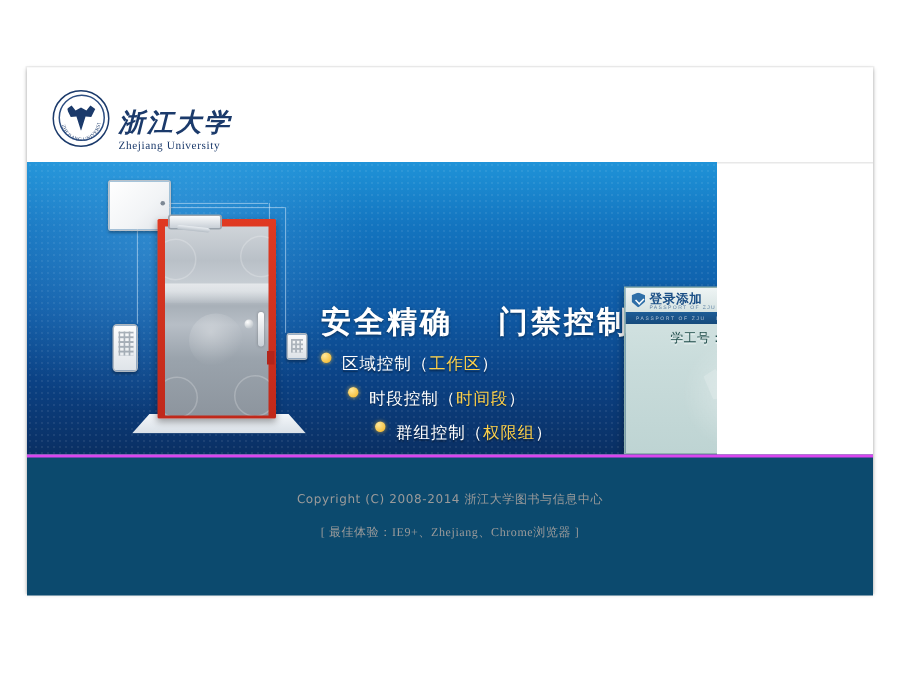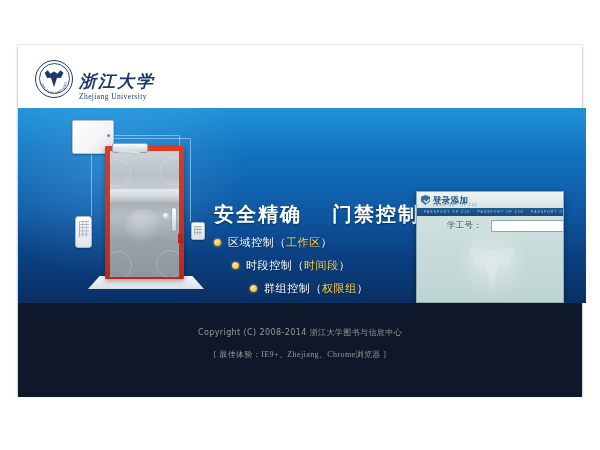--- a/index.html
+++ b/index.html
@@ -63,21 +63,21 @@
     margin-top:3px;white-space:nowrap;
   }
   .sys-title{
     position:absolute;left:180px;top:21px;
     font-family:"DejaVu Sans","Liberation Sans",sans-serif;
     font-size:17px;font-weight:700;color:#1b3a6b;letter-spacing:2.5px;
     white-space:nowrap;
   }
   
   .banner{
-    position:absolute;left:0;top:63px;width:568px;height:195px;
+    position:absolute;left:0;top:63px;width:460px;height:195px;
     background:
       linear-gradient(180deg,#1f93d8 0%,#1374bf 22%,#0f5ba6 50%,#0b4285 74%,#0a2f63 100%);
     overflow:hidden;
   }
   .banner-dots{
     position:absolute;left:0;top:0;width:100%;height:100%;
     background-image:radial-gradient(rgba(255,255,255,.09) .6px, transparent .7px);
     background-size:4px 4px;opacity:.8;
   }
   .banner-glow{
@@ -191,21 +191,21 @@
   
   .headline{
     position:absolute;left:196px;top:93px;
     font-family:"DejaVu Sans","Liberation Sans",sans-serif;
     font-size:20px;font-weight:700;color:#ffffff;letter-spacing:2px;
     text-shadow:0 1px 2px rgba(0,0,0,.45);white-space:nowrap;
   }
   .headline .gap{display:inline-block;width:12px;}
   .bullets{position:absolute;left:196px;top:127px;}
   .bullet-row{
-    display:flex;align-items:center;gap:7px;
+    display:flex;align-items:flex-start;gap:7px;
     margin-bottom:8px;white-space:nowrap;
   }
   .bullet-row:nth-child(2){margin-left:18px;}
   .bullet-row:nth-child(3){margin-left:36px;}
   .dot{
     width:7px;height:7px;border-radius:50%;flex:0 0 auto;
     background:radial-gradient(circle at 35% 30%,#ffe89a,#f2b21e);
     box-shadow:0 0 3px rgba(255,200,60,.7);
   }
   .btext{
@@ -296,22 +296,22 @@
     border:1px solid #4e6635;border-radius:2px;
     color:#ffffff;font-family:"DejaVu Sans","Liberation Sans",sans-serif;
     font-size:6.6px;letter-spacing:.2px;
     height:12px;line-height:10px;padding:0 4px;
     box-shadow:inset 0 1px 0 rgba(255,255,255,.35);
     white-space:nowrap;cursor:pointer;
   }
   
   .footer{
     position:absolute;left:0;top:258px;width:564px;height:92px;
-    background:#0f172a;
-    border-top:2px solid #0f172a;
+    background:#0c4a6e;
+    border-top:2px solid #d946ef;
   }
   .fline{
     width:100%;text-align:center;
     font-family:"DejaVu Sans","Liberation Sans",sans-serif;
     color:#9a9a9a;letter-spacing:.4px;
   }
   .fcopy{position:absolute;top:22px;font-size:8px;}
   .fbrowser{position:absolute;top:44px;font-size:8px;
     font-family:"Liberation Serif","DejaVu Serif",serif;color:#9a9a9a;}
 </style>

